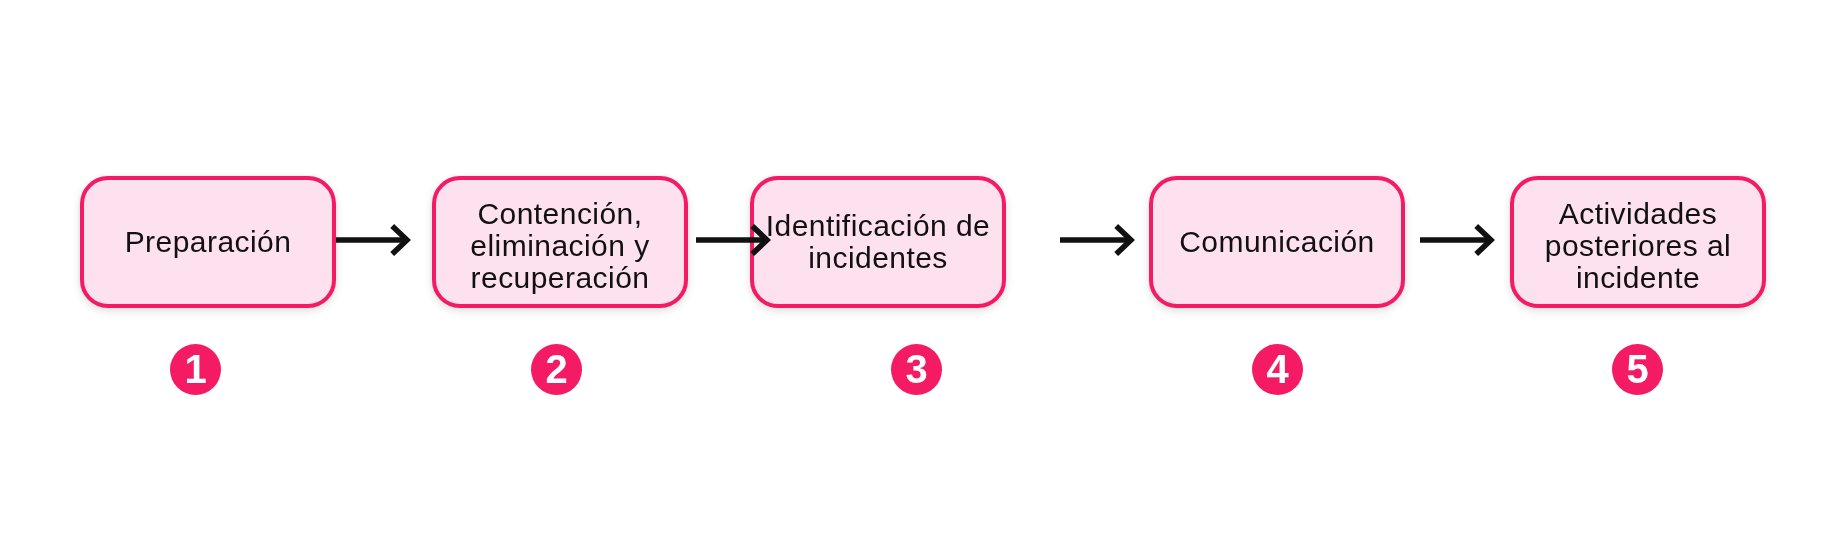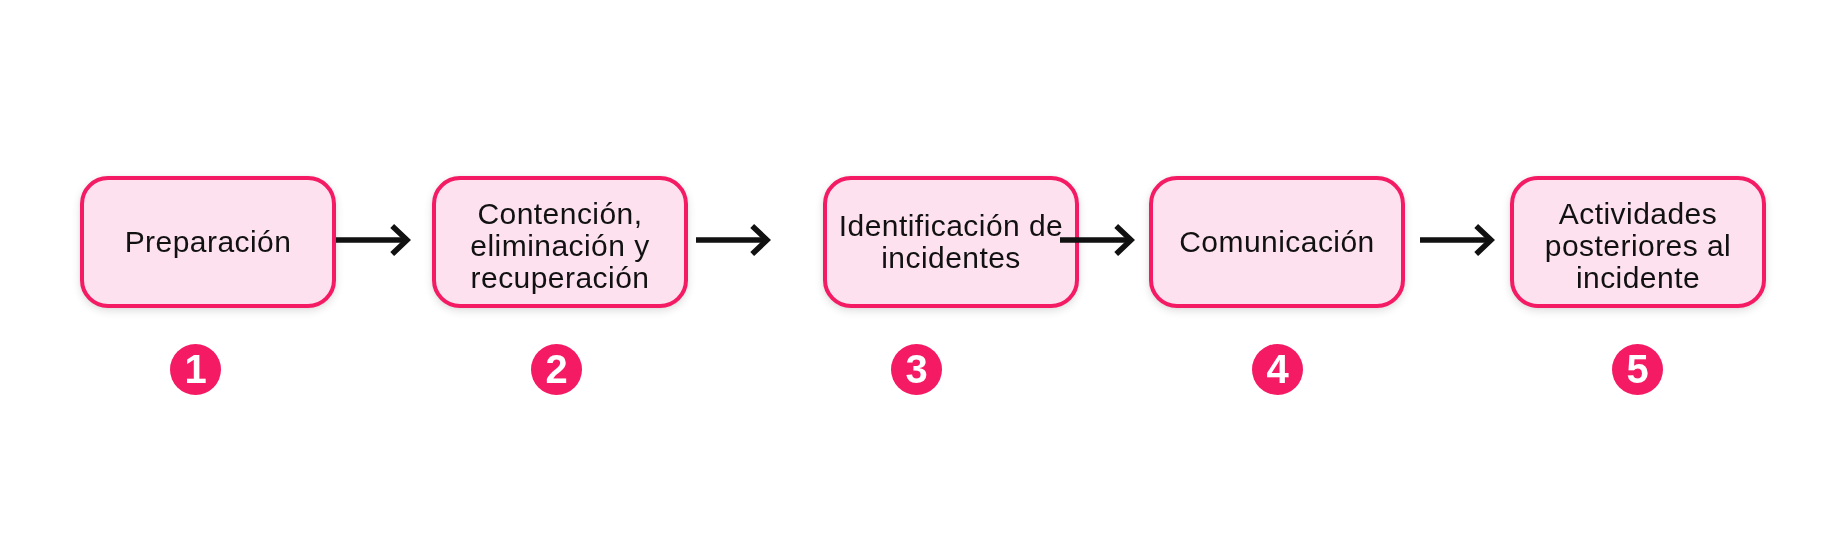--- a/index.html
+++ b/index.html
@@ -54,21 +54,21 @@
     line-height: 1;
     transform: translateY(-1px);
   }
   .flow-arrow {
     position: absolute;
     top: 218px;
     width: 80px; height: 44px;
   }
   .box-1 { left: 80px; }    .badge-1 { left: 170px; }
   .box-2 { left: 432px; }   .badge-2 { left: 531px; }
-  .box-3 { left: 823px; }   .badge-3 { left: 891px; }
+  .box-3 { left: 750px; }   .badge-3 { left: 891px; }
   .box-4 { left: 1149px; }  .badge-4 { left: 1252px; }
   .box-5 { left: 1510px; }  .badge-5 { left: 1612px; }
   .arrow-1 { left: 334px; }
   .arrow-2 { left: 694px; }
   .arrow-3 { left: 1058px; }
   .arrow-4 { left: 1418px; }
 </style>
 </head>
 <body>
 

